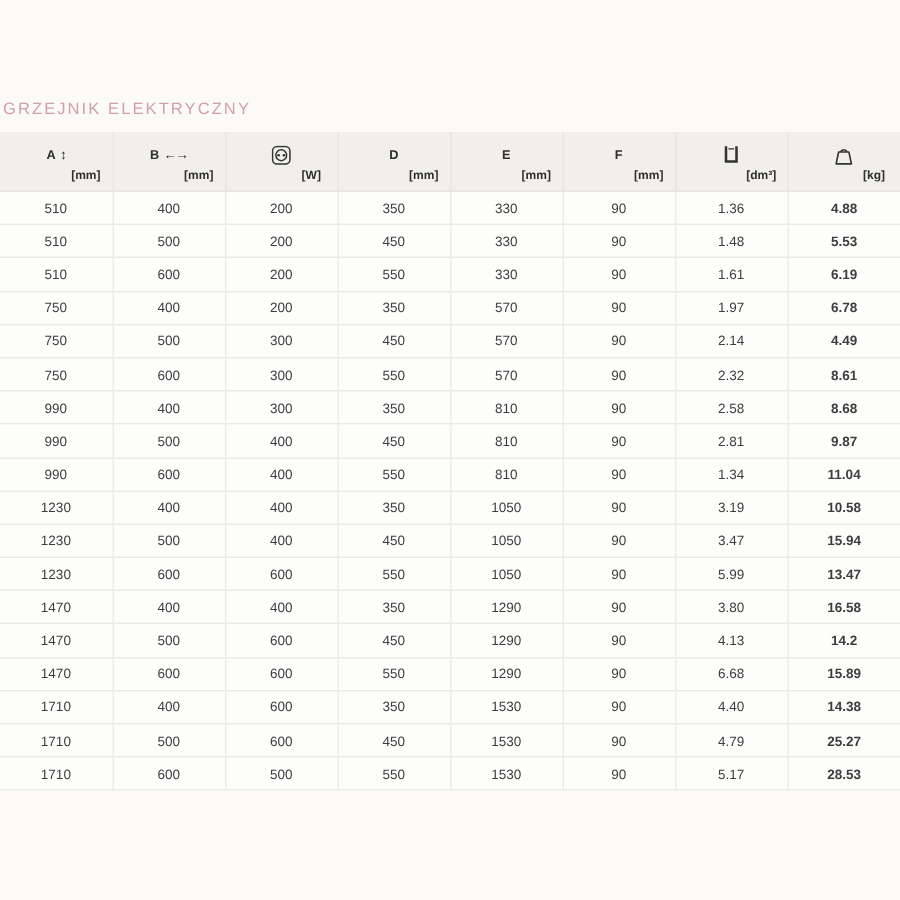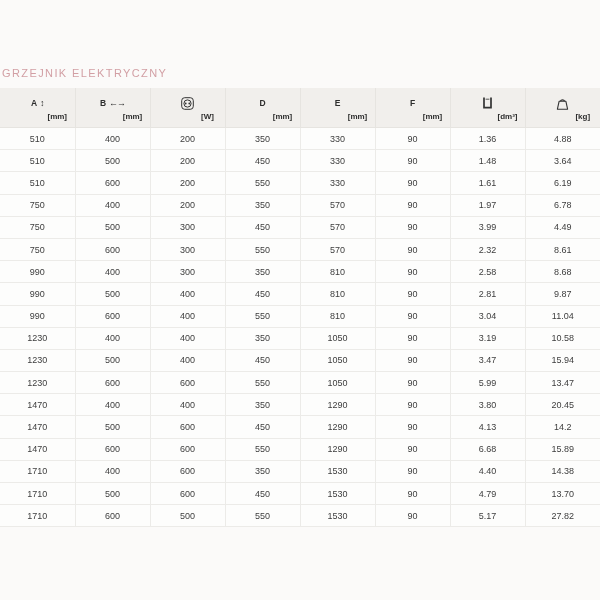--- a/index.html
+++ b/index.html
@@ -52,21 +52,21 @@
   .h-unit{font-size:8px;font-weight:bold;margin-top:2px;text-align:center;padding-left:40px;}
   tbody td{
     height:21.2px;
     text-align:center;vertical-align:middle;
     font-size:9px;color:var(--cell-text);
     background:#fdfdfc;
     border-right:1px solid var(--border);
     border-bottom:1px solid var(--border);
     padding:0;
   }
-  tbody td:last-child{border-right:none;}
+  tbody td:last-child{border-right:none;font-weight:bold;}
 </style>
 </head>
 <body>
 
 <div class="page">
   <div class="page-title">GRZEJNIK ELEKTRYCZNY</div>
 
   <table class="spec-table">
     <thead>
       <tr>
@@ -151,21 +151,21 @@
           <td>4.88</td>
         </tr>
         <tr>
           <td>510</td>
           <td>500</td>
           <td>200</td>
           <td>450</td>
           <td>330</td>
           <td>90</td>
           <td>1.48</td>
-          <td>3.64</td>
+          <td>5.53</td>
         </tr>
         <tr>
           <td>510</td>
           <td>600</td>
           <td>200</td>
           <td>550</td>
           <td>330</td>
           <td>90</td>
           <td>1.61</td>
           <td>6.19</td>
@@ -180,21 +180,21 @@
           <td>1.97</td>
           <td>6.78</td>
         </tr>
         <tr>
           <td>750</td>
           <td>500</td>
           <td>300</td>
           <td>450</td>
           <td>570</td>
           <td>90</td>
-          <td>3.99</td>
+          <td>2.14</td>
           <td>4.49</td>
         </tr>
         <tr>
           <td>750</td>
           <td>600</td>
           <td>300</td>
           <td>550</td>
           <td>570</td>
           <td>90</td>
           <td>2.32</td>
@@ -220,21 +220,21 @@
           <td>2.81</td>
           <td>9.87</td>
         </tr>
         <tr>
           <td>990</td>
           <td>600</td>
           <td>400</td>
           <td>550</td>
           <td>810</td>
           <td>90</td>
-          <td>3.04</td>
+          <td>1.34</td>
           <td>11.04</td>
         </tr>
         <tr>
           <td>1230</td>
           <td>400</td>
           <td>400</td>
           <td>350</td>
           <td>1050</td>
           <td>90</td>
           <td>3.19</td>
@@ -261,21 +261,21 @@
           <td>13.47</td>
         </tr>
         <tr>
           <td>1470</td>
           <td>400</td>
           <td>400</td>
           <td>350</td>
           <td>1290</td>
           <td>90</td>
           <td>3.80</td>
-          <td>20.45</td>
+          <td>16.58</td>
         </tr>
         <tr>
           <td>1470</td>
           <td>500</td>
           <td>600</td>
           <td>450</td>
           <td>1290</td>
           <td>90</td>
           <td>4.13</td>
           <td>14.2</td>
@@ -301,27 +301,27 @@
           <td>14.38</td>
         </tr>
         <tr>
           <td>1710</td>
           <td>500</td>
           <td>600</td>
           <td>450</td>
           <td>1530</td>
           <td>90</td>
           <td>4.79</td>
-          <td>13.70</td>
+          <td>25.27</td>
         </tr>
         <tr>
           <td>1710</td>
           <td>600</td>
           <td>500</td>
           <td>550</td>
           <td>1530</td>
           <td>90</td>
           <td>5.17</td>
-          <td>27.82</td>
+          <td>28.53</td>
         </tr>
       </tbody>
   </table>
 </div>
 
 </body></html>

